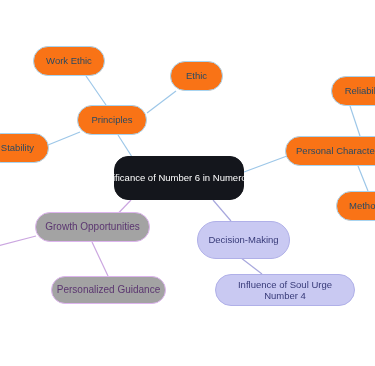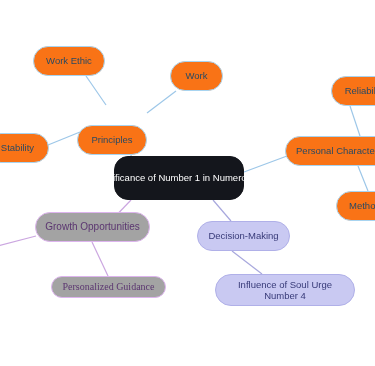--- a/index.html
+++ b/index.html
@@ -82,26 +82,26 @@
       <line x1="244" y1="172" x2="287" y2="156" stroke="#9dc7e8" stroke-width="1.2"></line>
       <line x1="360" y1="136" x2="350" y2="106" stroke="#9dc7e8" stroke-width="1.2"></line>
       <line x1="358" y1="166" x2="368" y2="191" stroke="#9dc7e8" stroke-width="1.2"></line>
       <line x1="131" y1="200" x2="108" y2="224" stroke="#cba6e0" stroke-width="1.2"></line>
       <line x1="92" y1="242" x2="108" y2="276" stroke="#cba6e0" stroke-width="1.2"></line>
       <line x1="36" y1="236" x2="-6" y2="247" stroke="#cba6e0" stroke-width="1.2"></line>
       <line x1="213" y1="200" x2="231" y2="221" stroke="#a8a8dd" stroke-width="1.2"></line>
       <line x1="232" y1="251" x2="262" y2="274" stroke="#a8a8dd" stroke-width="1.2"></line>
     </svg>
   <div id="node-layer">
-      <div class="node node-root" style="left: 114px; top: 156px; width: 130px; height: 44px;">Significance of Number 1 in Numerology</div>
+      <div class="node node-root" style="left: 114px; top: 156px; width: 130px; height: 44px;">Significance of Number 6 in Numerology</div>
       <div class="node node-blue" style="left: 33px; top: 46px; width: 72px; height: 30px;">Work Ethic</div>
-      <div class="node node-blue" style="left: 170px; top: 61px; width: 53px; height: 30px;">Work</div>
-      <div class="node node-blue" style="left: 77px; top: 105px; width: 70px; height: 30px; margin-top: 20px;">Principles</div>
+      <div class="node node-blue" style="left: 170px; top: 61px; width: 53px; height: 30px;">Ethic</div>
+      <div class="node node-blue" style="left: 77px; top: 105px; width: 70px; height: 30px;">Principles</div>
       <div class="node node-blue" style="left: -14px; top: 133px; width: 63px; height: 30px;">Stability</div>
       <div class="node node-blue" style="left: 331px; top: 76px; width: 68px; height: 30px;">Reliability</div>
       <div class="node node-blue" style="left: 285px; top: 136px; width: 125px; height: 30px;">Personal Characteristics</div>
       <div class="node node-blue" style="left: 336px; top: 191px; width: 72px; height: 30px;">Methodical</div>
       <div class="node node-pink" style="left: 35px; top: 212px; width: 115px; height: 30px;">Growth Opportunities</div>
-      <div class="node node-pink" style="left: 51px; top: 276px; width: 115px; height: 22px; font-family: Liberation Serif, serif;">Personalized Guidance</div>
-      <div class="node node-peri" style="left: 197px; top: 221px; width: 93px; height: 30px;">Decision-Making</div>
+      <div class="node node-pink" style="left: 51px; top: 276px; width: 115px; height: 28px;">Personalized Guidance</div>
+      <div class="node node-peri" style="left: 197px; top: 221px; width: 93px; height: 38px;">Decision-Making</div>
       <div class="node node-peri wrap" style="left: 215px; top: 274px; width: 140px; height: 32px;">Influence of Soul Urge Number 4</div>
     </div>
 </div>
 
 </body></html>

